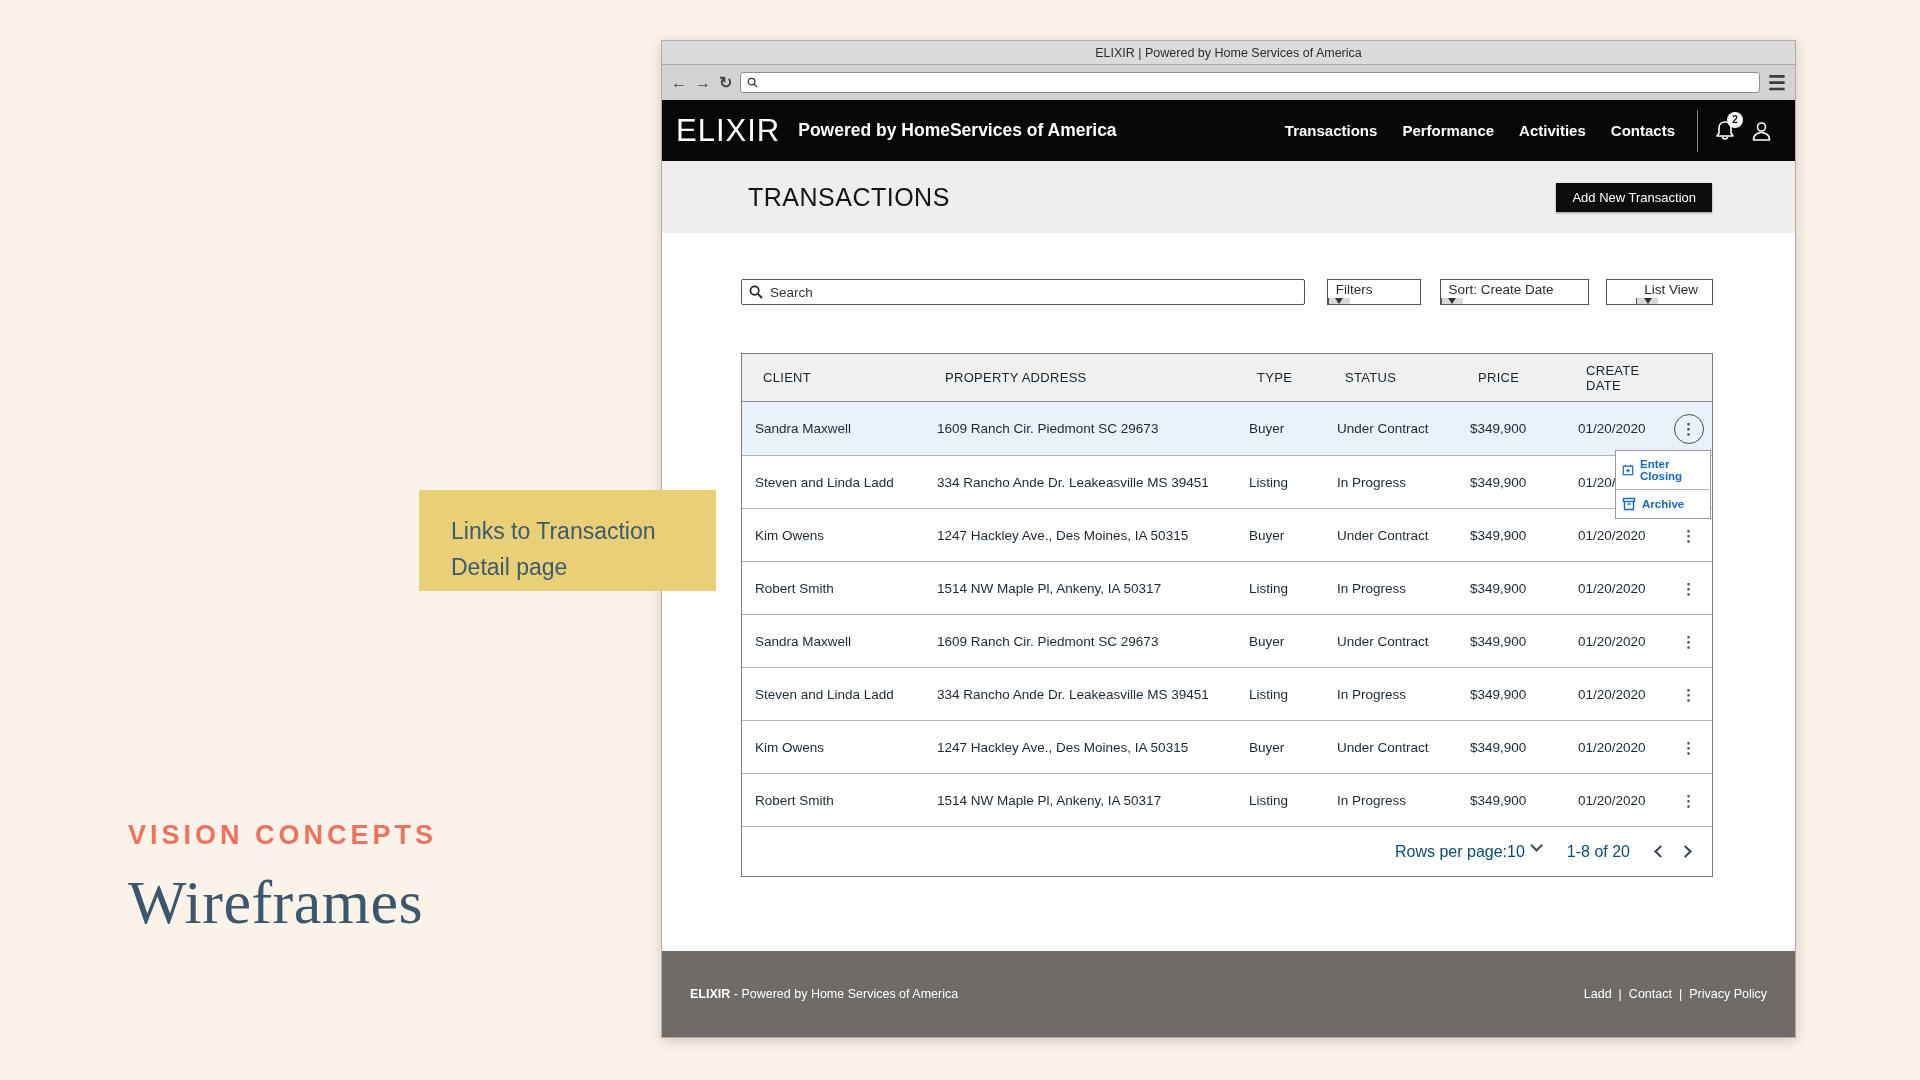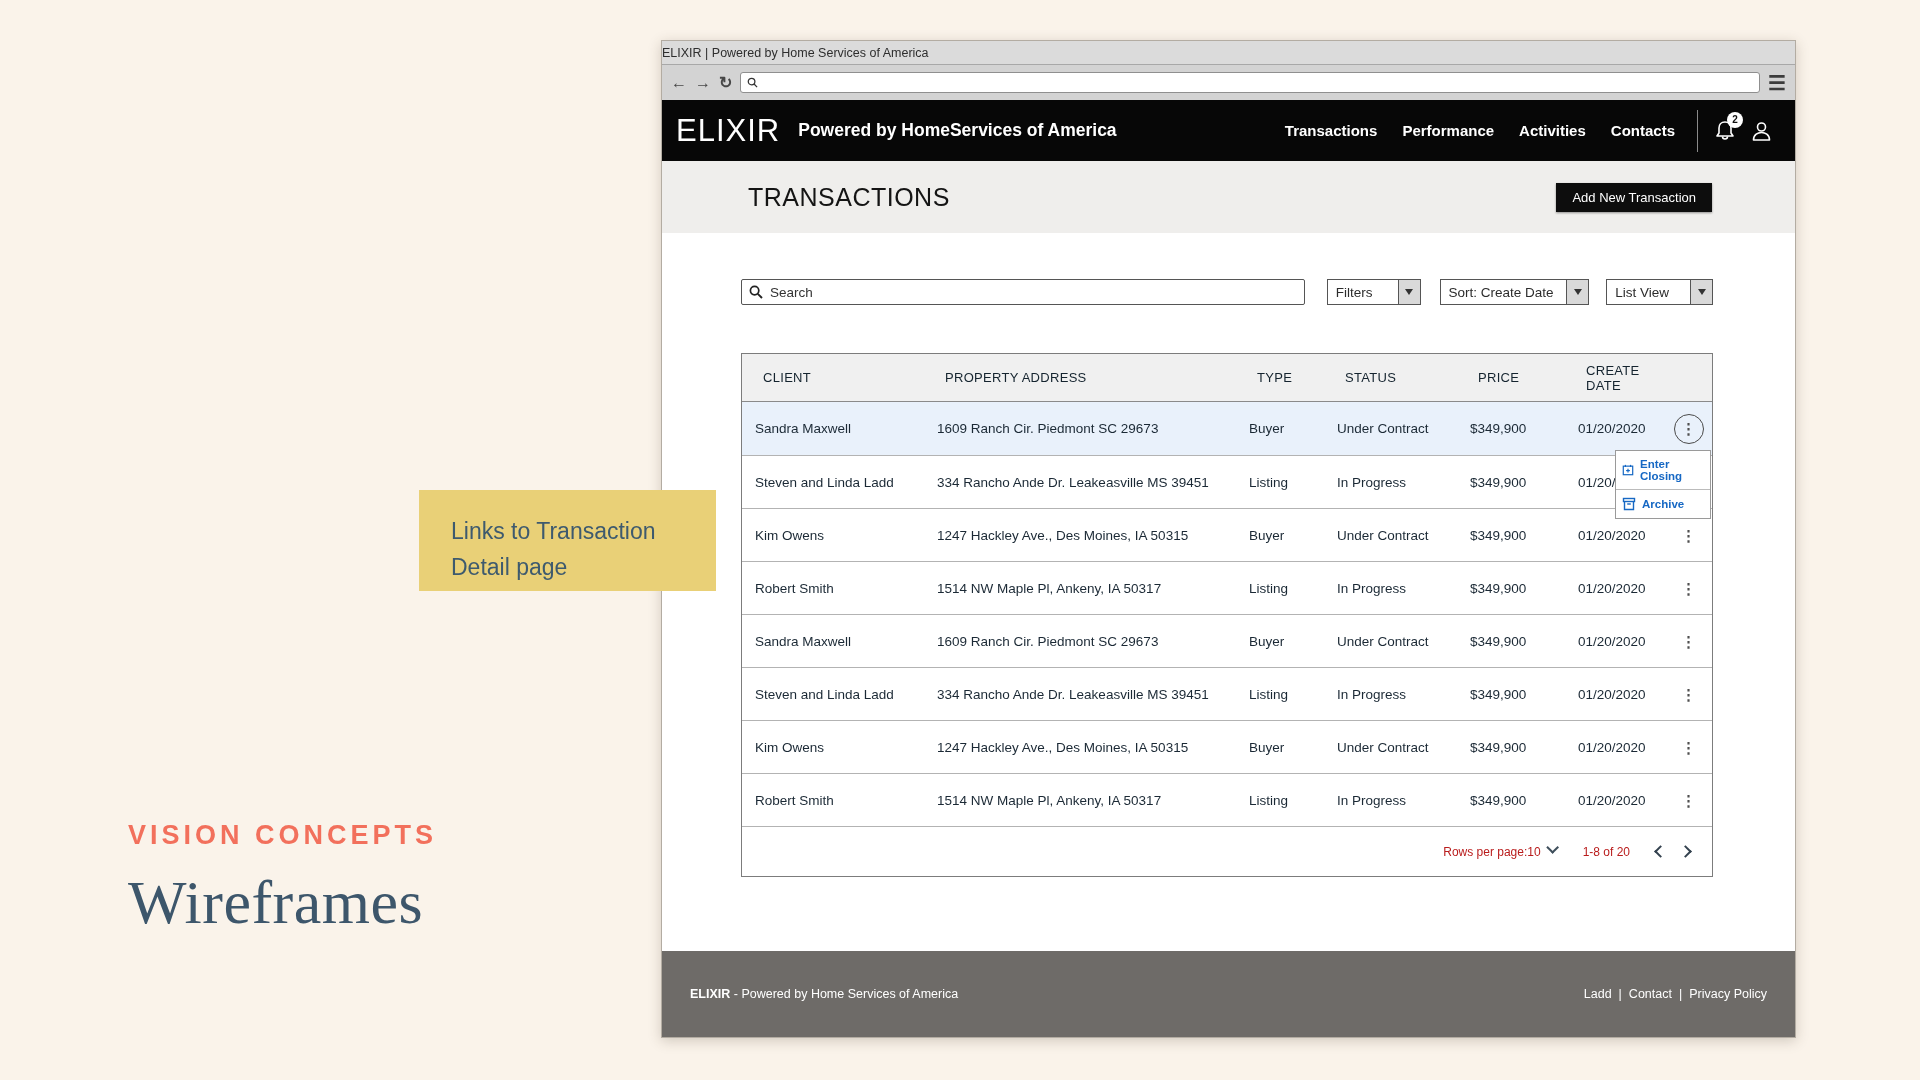--- a/index.html
+++ b/index.html
@@ -33,21 +33,21 @@
 
   
   .browser {
     position:absolute; left:661px; top:40px; width:1135px; height:998px;
     background:#ffffff; border:1px solid #b3aca2;
     box-shadow:0 3px 12px rgba(70,55,35,0.22);
     display:flex; flex-direction:column;
   }
   .titlebar {
     height:24px; background:#dbdbdb; border-bottom:1px solid #a8a8a8;
-    display:flex; align-items:center; 
+    display:flex; align-items:center; justify-content:center;
     font-size:12.5px; color:#2e2e2e;
   }
   .toolbar {
     height:35px; background:#d3d3d3;
     display:flex; align-items:center; padding:0 9px; gap:8px;
   }
   .nav-glyph {
     font-size:16px; font-weight:bold; color:#474747; line-height:1;
     cursor:default;
   }
@@ -97,35 +97,35 @@
   .search-box input {
     width:100%; height:26px; border:1.5px solid #555; border-radius:2px;
     padding:0 8px 0 28px; font-size:13.5px; color:#222;
     font-family:"Liberation Sans", sans-serif; outline:none; background:#fff;
   }
   .search-box input::placeholder { color:#333; opacity:1; }
   .search-box svg { position:absolute; left:8px; top:6px; }
 
   .dropdown {
     height:26px; border:1.5px solid #555; background:#fff;
-    display:flex; align-items:stretch; cursor:pointer;
+    display:flex; align-items:stretch; cursor:pointer;flex-direction:column;
   }
   .dd-label { font-size:13.5px; color:#2c2c2c; display:flex; align-items:center; padding:0 8px; flex:1; }
   .dd-arrow {
     width:22px; background:#d9d9d9; border-left:1.5px solid #555;
     display:flex; align-items:center; justify-content:center;
   }
   .dd-arrow:after {
     content:""; width:0; height:0;
     border-left:4.5px solid transparent; border-right:4.5px solid transparent;
     border-top:6px solid #333;
   }
   .dd-filters { width:94px; margin-left:22px; }
   .dd-sort { width:150px; margin-left:19px; }
-  .dd-view { width:107px; margin-left:17px; }
+  .dd-view { width:107px; margin-left:17px;padding-left:29px; }
 
   
   .table-wrap { margin-top:48px; border:1.5px solid #7c7c7c; position:relative; background:#fff; }
   .tr {
     display:grid;
     grid-template-columns:182px 312px 88px 133px 108px 100px 1fr;
     align-items:center;
   }
   .thead {
     height:48px; background:#f0f0f0; border-bottom:1.5px solid #8a8a8a;
@@ -152,21 +152,21 @@
     display:flex; align-items:center; gap:6px;
     padding:7px 6px; cursor:pointer;
     color:#1668c4; font-size:11.5px; font-weight:bold;
   }
   .menu-item + .menu-item { border-top:1px solid #bbb; }
 
   
   .pagination {
     height:50px; border-top:1px solid #b3b3b3;
     display:flex; align-items:center; justify-content:flex-end;
-    padding-right:22px; color:#b91c1c; font-size:12px; 
+    padding-right:22px; color:#0c4a6e; font-size:16px; 
   }
   .rpp-value { display:flex; gap:5px; cursor:pointer; }
   .chev-down {
     width:9px; height:9px; border-right:2px solid #3f4f5c; border-bottom:2px solid #3f4f5c;
     transform:rotate(45deg) translateY(-3px);
   }
   .range { margin-left:28px; }
   .pg-chev {
     width:9px; height:9px; border-right:2px solid #33414e; border-bottom:2px solid #33414e;
     cursor:pointer;

